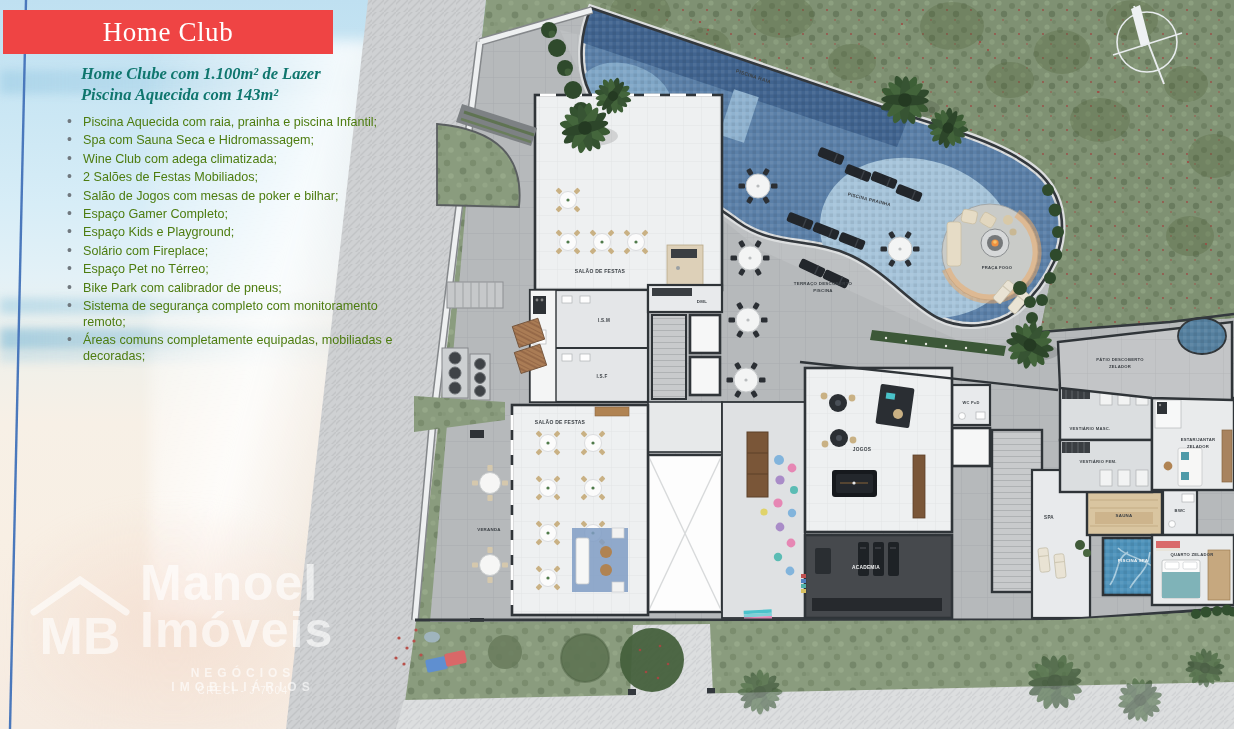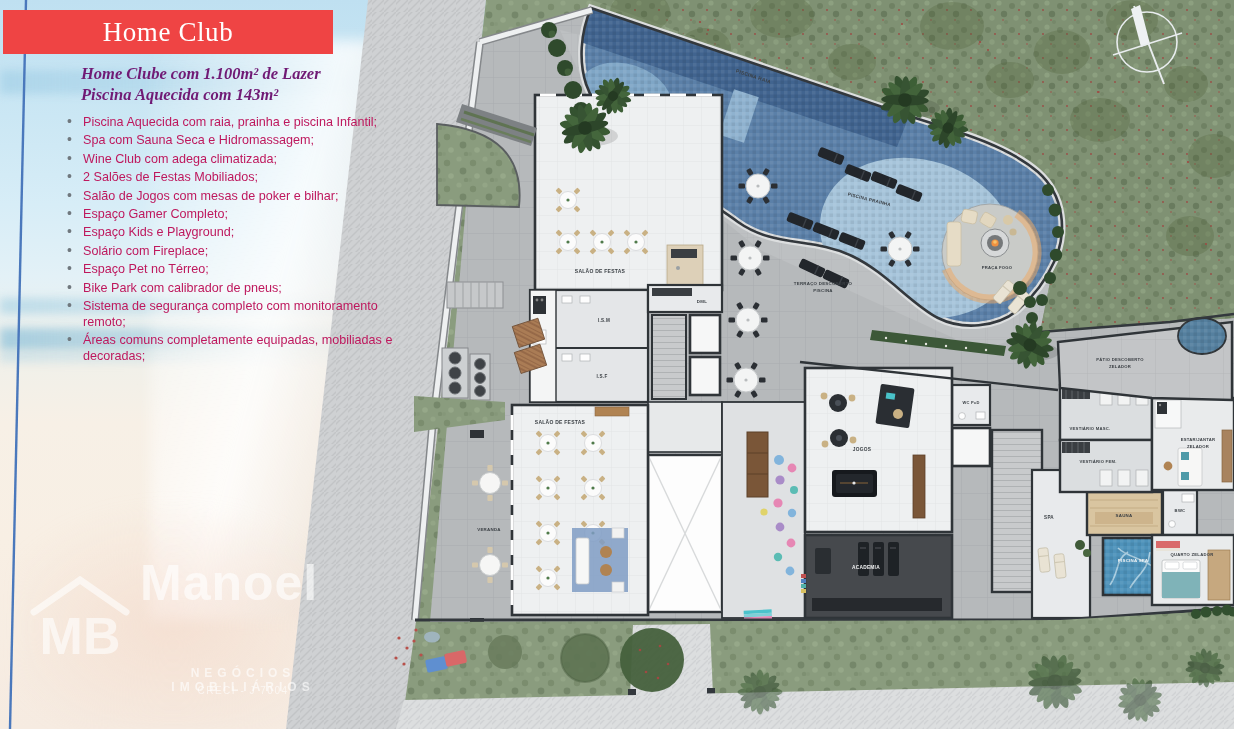--- a/index.html
+++ b/index.html
@@ -16,25 +16,25 @@
   .sb4{top:352px;width:430px;height:10px;background:linear-gradient(90deg,rgba(160,205,228,.4),rgba(160,205,228,0));}
   .dune{position:absolute;left:150px;top:40px;width:280px;height:580px;filter:blur(7px);pointer-events:none;
     background:linear-gradient(105deg,rgba(255,255,255,0),rgba(255,255,255,.8) 45%,rgba(236,226,216,.5) 72%,rgba(255,255,255,0));}
   .pink{position:absolute;left:20px;top:500px;width:340px;height:229px;filter:blur(9px);pointer-events:none;
     background:radial-gradient(ellipse at 45% 55%,rgba(243,214,198,.55),rgba(243,214,198,0) 70%);}
   
   .banner{position:absolute;left:3px;top:10px;width:330px;height:44px;background:#ef4444;
     display:flex;align-items:center;justify-content:center;z-index:5;}
   .banner h1{margin:0;color:#ffffff;font-family:"Liberation Serif",serif;font-weight:500;
     font-size:27px;letter-spacing:.6px;}
-  .intro{position:absolute;left:81px;top:64px;width:310px;z-index:5;color:#701a75;
+  .intro{position:absolute;left:81px;top:64px;width:310px;z-index:5;color:#0f766e;
     font-family:"Liberation Serif",serif;font-style:italic;font-weight:700;
     font-size:16.5px;line-height:1.25;}
   .amenities{position:absolute;left:64px;top:115px;width:336px;z-index:5;
-    color:#be185d;font-size:12.6px;line-height:15.8px;}
+    color:#4d7c0f;font-size:12.6px;line-height:15.8px;}
   .amenities ul{list-style:none;margin:0;padding:0;}
   .amenities li{position:relative;padding-left:19px;margin:0 0 2.6px 0;}
   .amenities li::before{content:"\2022";position:absolute;left:3px;top:-1px;color:#70787e;font-size:14px;}
   
   .wm{position:absolute;z-index:4;color:rgba(255,255,255,.62);pointer-events:none;}
   .wm-mono{left:26px;top:566px;width:108px;height:108px;}
   .wm-brand{left:140px;top:560px;font-weight:700;font-size:50px;line-height:.94;letter-spacing:1px;}
   .wm-tag{left:118px;top:666px;width:250px;text-align:center;font-size:12px;letter-spacing:5px;font-weight:700;}
   .wm-creci{left:118px;top:685px;width:250px;text-align:center;font-size:10px;letter-spacing:1.5px;}
   .plan-svg{position:absolute;inset:0;z-index:2;}
@@ -669,17 +669,18 @@
   </div>
 
   <div class="wm wm-mono">
     <svg viewBox="0 0 108 108" width="108" height="108">
       <path d="M8,46 L54,14 L100,46" fill="none" stroke="rgba(255,255,255,.6)" stroke-width="7" stroke-linecap="round"></path>
       <text x="54" y="88" text-anchor="middle" font-family="Liberation Sans, sans-serif" font-weight="700" font-size="52" fill="rgba(255,255,255,.6)">MB</text>
     </svg>
   </div>
   <div class="wm wm-brand">
     <div>Manoel</div>
+    <div>Imóveis</div>
   </div>
   <div class="wm wm-tag">NEGÓCIOS IMOBILIÁRIOS</div>
   <div class="wm wm-creci">CRECI - J 7004</div>
 
 </div>
 
 </body></html>

